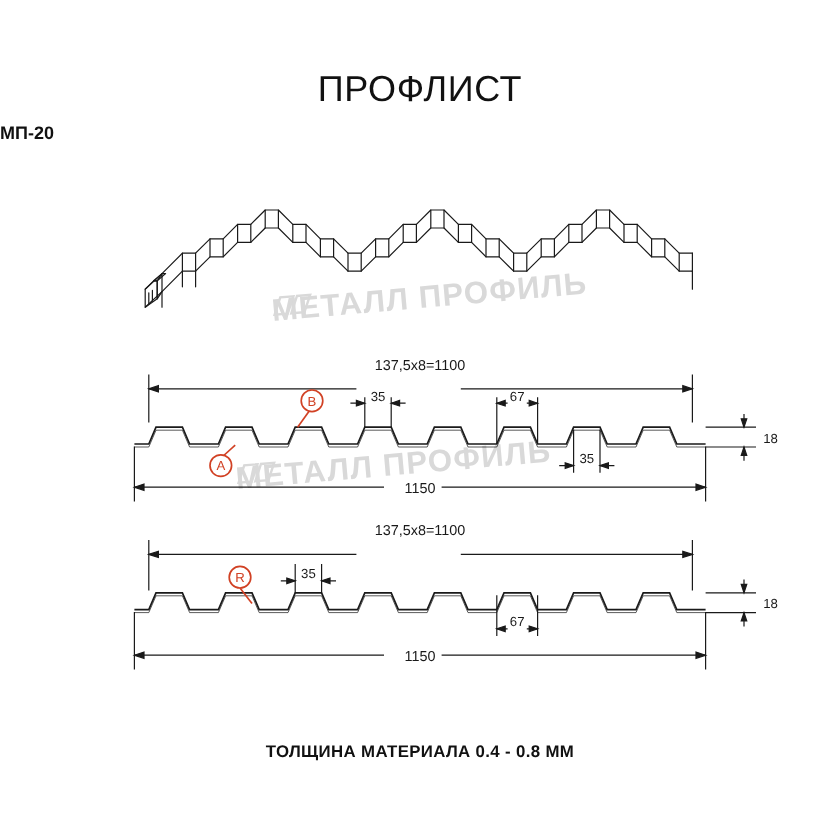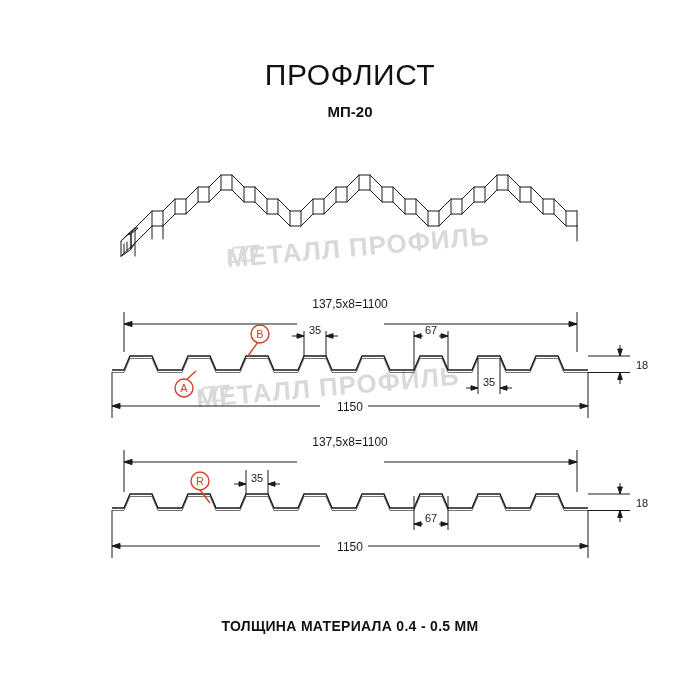--- a/index.html
+++ b/index.html
@@ -29,21 +29,20 @@
     font-size: 30px;
     font-weight: normal;
     letter-spacing: 0.5px;
     color: #111;
   }
   .subtitle {
     position: absolute;
     top: 103px;
     left: 0;
     width: 700px;
-    text-align: center;
     font-size: 15px;
     font-weight: bold;
     color: #111;
   }
   .footer-note {
     position: absolute;
     top: 618px;
     left: 0;
     width: 700px;
     text-align: center;
@@ -277,15 +276,15 @@
     <circle cx="200" cy="481" r="9" fill="#ffffff" stroke="#d14124" stroke-width="1.4"></circle>
 
     <text x="350" y="446" text-anchor="middle" font-family="Liberation Sans, sans-serif" font-size="12" fill="#1a1a1a">137,5х8=1100</text>
     <text x="350" y="551" text-anchor="middle" font-family="Liberation Sans, sans-serif" font-size="12" fill="#1a1a1a">1150</text>
     <text x="257" y="482" text-anchor="middle" font-family="Liberation Sans, sans-serif" font-size="11" fill="#1a1a1a">35</text>
     <text x="431" y="522" text-anchor="middle" font-family="Liberation Sans, sans-serif" font-size="11" fill="#1a1a1a">67</text>
     <text x="636" y="507" text-anchor="start" font-family="Liberation Sans, sans-serif" font-size="11" fill="#1a1a1a">18</text>
     <text x="200" y="485" text-anchor="middle" font-family="Liberation Sans, sans-serif" font-size="11" fill="#d14124">R</text>
   </svg>
 
-  <div class="footer-note">ТОЛЩИНА МАТЕРИАЛА 0.4 - 0.5 ММ</div>
+  <div class="footer-note">ТОЛЩИНА МАТЕРИАЛА 0.4 - 0.8 ММ</div>
 
 </div>
 
 </body></html>

